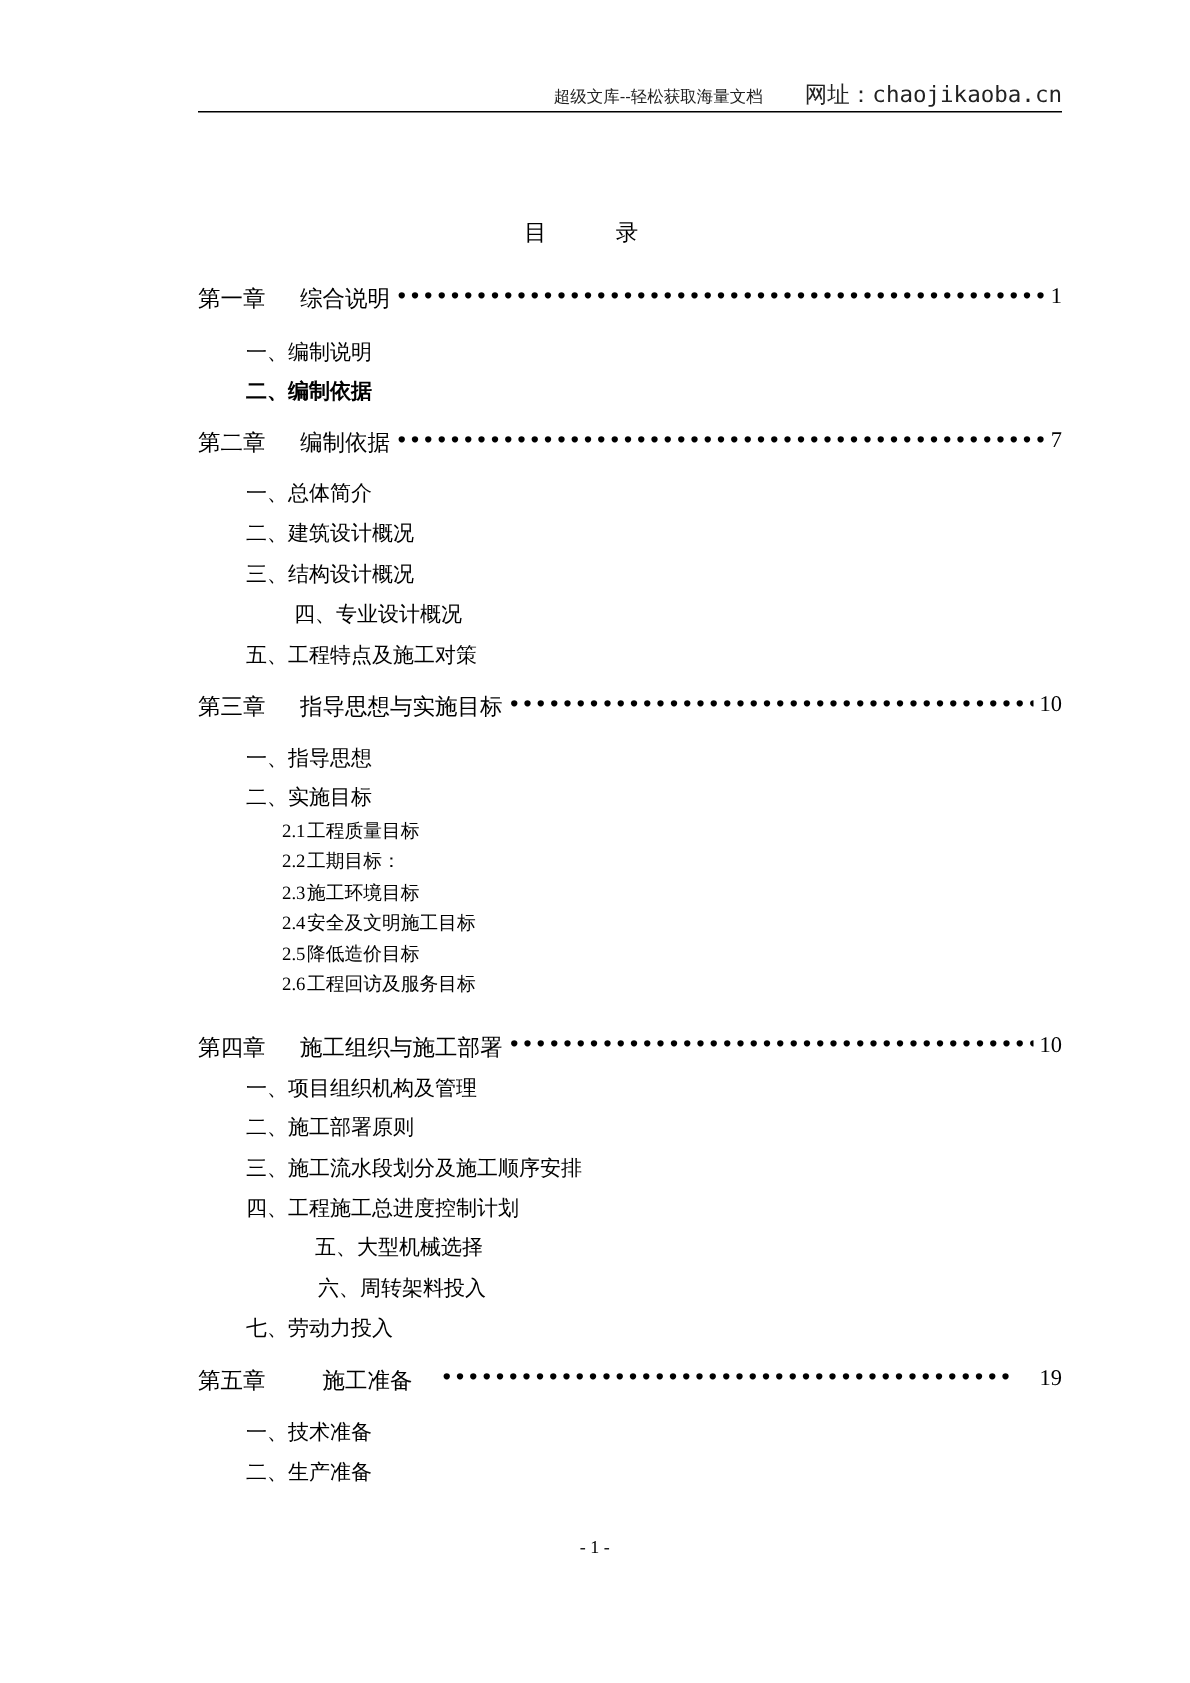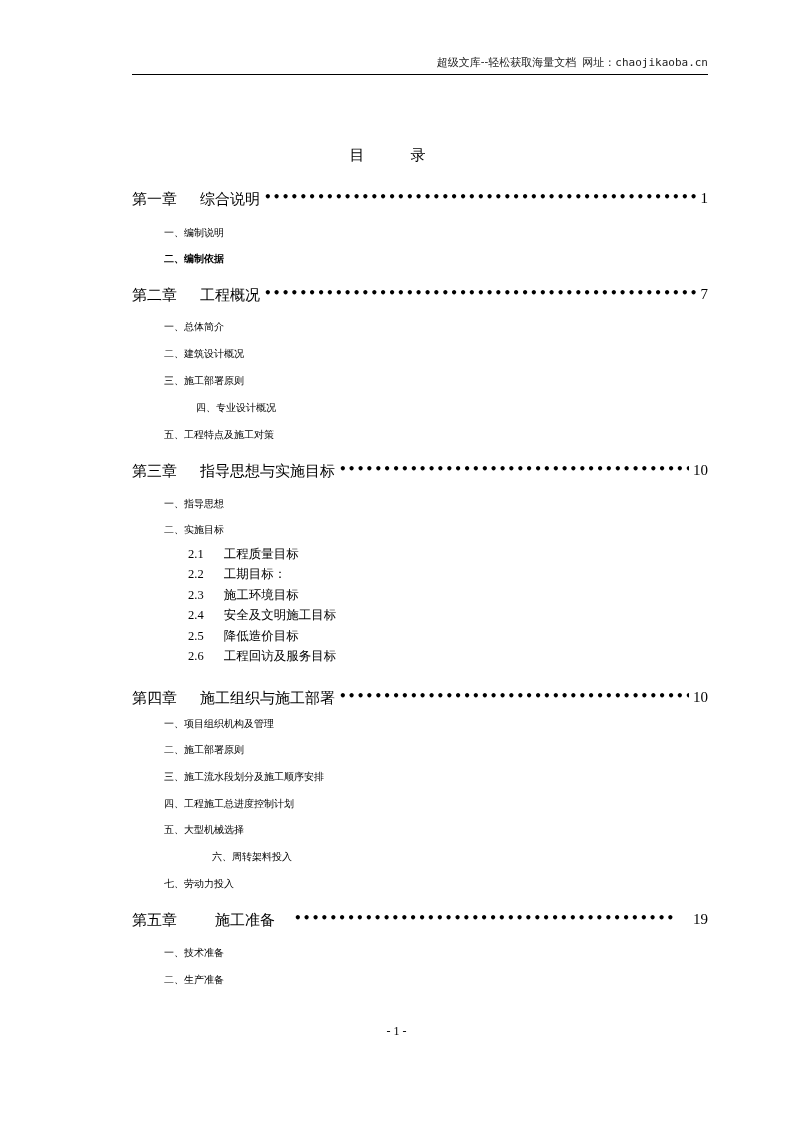--- a/index.html
+++ b/index.html
@@ -5,21 +5,21 @@
     html, body { margin: 0; padding: 0; background: #ffffff; }
     body {
       width: 793px; height: 1122px; position: relative; overflow: hidden;
       font-family: "DejaVu Serif", "Liberation Serif", serif;
       color: #000;
     }
     .header {
       position: absolute; left: 132px; top: 56px; width: 576px;
       text-align: right; font-size: 11px; line-height: 14px; color: #222;
     }
-    .header .url { margin-left: 6px; font-family: "DejaVu Sans Mono", "Liberation Mono", monospace; font-size: 11px; }
+    .header .url { margin-left: 28px; font-family: "DejaVu Sans Mono", "Liberation Mono", monospace; font-size: 15px; }
     .header-rule {
       position: absolute; left: 132px; top: 74px; width: 576px; height: 0;
       border-top: 1.2px solid #000;
     }
     .toc-title {
       position: absolute; top: 146px; left: 0; width: 793px; text-align: center;
       font-family: "DejaVu Sans", "Liberation Sans", sans-serif;
       font-size: 15px; letter-spacing: 46px; padding-left: 28px; box-sizing: border-box;
     }
     .chapter {
@@ -31,28 +31,28 @@
     .chapter .title { white-space: nowrap; padding-right: 4px; }
     .chapter .leader {
       flex: 1; overflow: hidden; white-space: nowrap; letter-spacing: 1.2px;
       font-size: 12px; font-weight: bold;
     }
     .chapter .page {
       font-family: "Liberation Serif", "DejaVu Serif", serif; font-size: 15px;
       padding-left: 4px; text-align: right; min-width: 8px;
     }
     .section {
-      position: absolute; left: 164px; font-size: 10px; white-space: nowrap;
+      position: absolute; left: 164px; font-size: 14px; white-space: nowrap;
       font-family: "DejaVu Serif", "Liberation Serif", serif;
     }
     .sub {
       position: absolute; left: 188px; font-size: 12.5px; white-space: nowrap;
       font-family: "DejaVu Serif", "Liberation Serif", serif;
     }
-    .sub .n { font-family: "Liberation Serif", serif; margin-right: 20px; }
+    .sub .n { font-family: "Liberation Serif", serif; margin-right: 1px; }
     .footer {
       position: absolute; top: 1024px; left: 0; width: 793px; text-align: center;
       font-family: "Liberation Serif", serif; font-size: 12px;
     }
   </style>
 </head>
 <body>
 
 <div class="header">
   <span>超级文库--轻松获取海量文档</span><span class="url">网址：chaojikaoba.cn</span>
@@ -65,27 +65,27 @@
   <span class="num">第一章</span>
   <span class="title">综合说明</span>
   <span class="leader">••••••••••••••••••••••••••••••••••••••••••••••••••••••••••••••••••••••••••••••••</span>
   <span class="page">1</span>
 </div>
 <div class="section" style="top:226px;">一、编制说明</div>
 <div class="section" style="top:252px;font-weight:bold;">二、编制依据</div>
 
 <div class="chapter" style="top:286px;">
   <span class="num">第二章</span>
-  <span class="title">工程概况</span>
+  <span class="title">编制依据</span>
   <span class="leader">••••••••••••••••••••••••••••••••••••••••••••••••••••••••••••••••••••••••••••••••</span>
   <span class="page">7</span>
 </div>
 <div class="section" style="top:320px;">一、总体简介</div>
 <div class="section" style="top:347px;">二、建筑设计概况</div>
-<div class="section" style="top:374px;">三、施工部署原则</div>
+<div class="section" style="top:374px;">三、结构设计概况</div>
 <div class="section" style="top:401px;margin-left:32px;">四、专业设计概况</div>
 <div class="section" style="top:428px;">五、工程特点及施工对策</div>
 
 <div class="chapter" style="top:462px;">
   <span class="num">第三章</span>
   <span class="title">指导思想与实施目标</span>
   <span class="leader">••••••••••••••••••••••••••••••••••••••••••••••••••••••••••••••••••••••••••••••••</span>
   <span class="page">10</span>
 </div>
 <div class="section" style="top:497px;">一、指导思想</div>
@@ -100,21 +100,21 @@
 <div class="chapter" style="top:689px;">
   <span class="num">第四章</span>
   <span class="title">施工组织与施工部署</span>
   <span class="leader">••••••••••••••••••••••••••••••••••••••••••••••••••••••••••••••••••••••••••••••••</span>
   <span class="page">10</span>
 </div>
 <div class="section" style="top:717px;">一、项目组织机构及管理</div>
 <div class="section" style="top:743px;">二、施工部署原则</div>
 <div class="section" style="top:770px;">三、施工流水段划分及施工顺序安排</div>
 <div class="section" style="top:797px;">四、工程施工总进度控制计划</div>
-<div class="section" style="top:823px;">五、大型机械选择</div>
+<div class="section" style="top:823px;margin-left:46px;">五、大型机械选择</div>
 <div class="section" style="top:850px;margin-left:48px;">六、周转架料投入</div>
 <div class="section" style="top:877px;">七、劳动力投入</div>
 
 <div class="chapter" style="top:911px;gap:15px;">
   <span class="num">第五章</span>
   <span class="title">施工准备</span>
   <span class="leader">••••••••••••••••••••••••••••••••••••••••••••••••••••••••••••••••••••••••••••••••</span>
   <span class="page">19</span>
 </div>
 <div class="section" style="top:946px;">一、技术准备</div>

